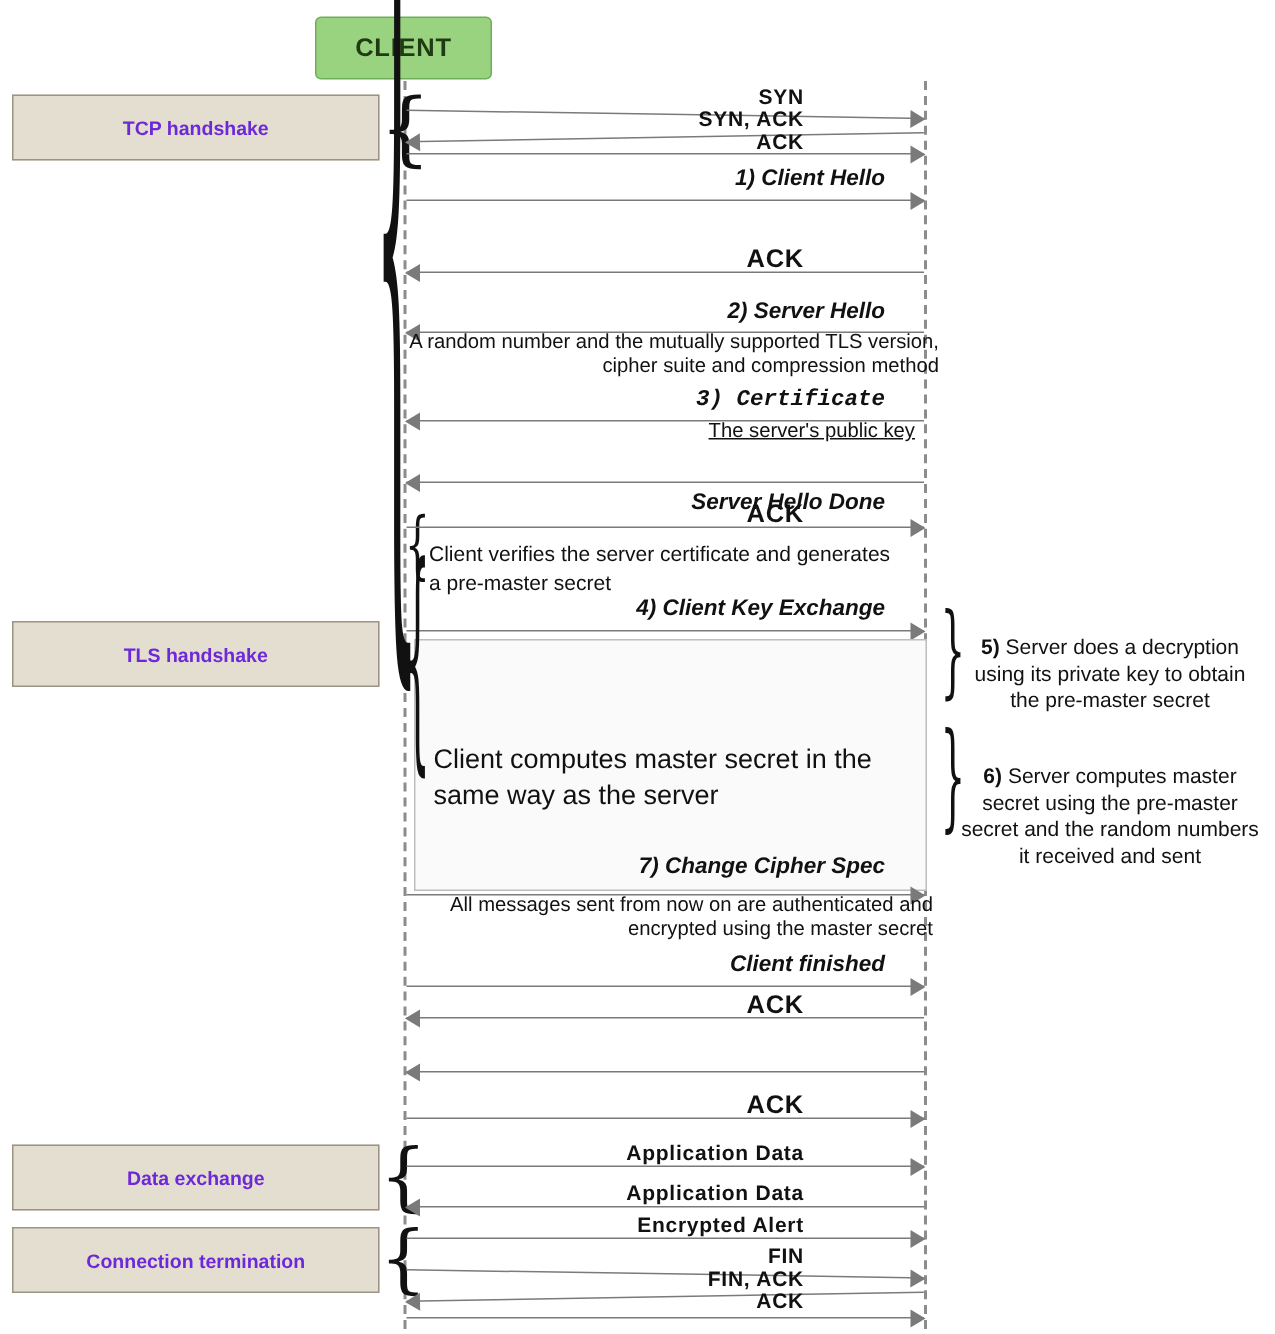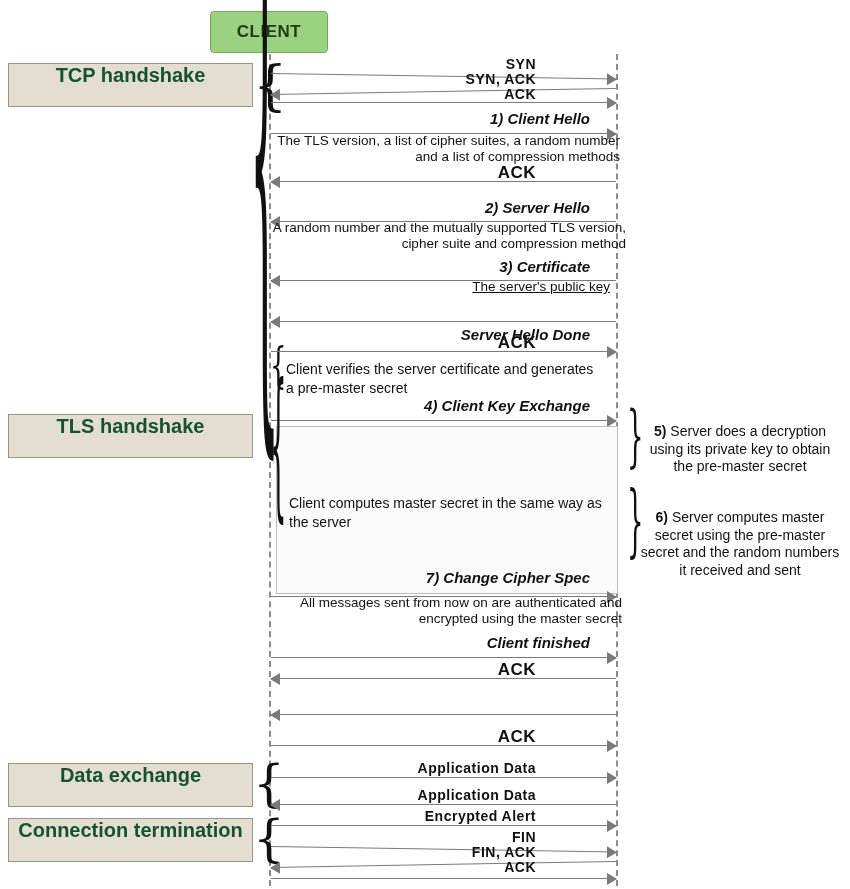--- a/index.html
+++ b/index.html
@@ -39,22 +39,22 @@
     height:832px;
   }
   .lifeline.client{left:269px;}
   .lifeline.server{left:616px;}
 
   
   .phase{
     position:absolute;
     background:#e4ded0;
     border:1px solid #9c9482;
-    display:flex;align-items:flex-start;justify-content:center;
-    font-size:20px;font-weight:bold;color:#14532d;
+    display:flex;align-items:center;justify-content:center;
+    font-size:13px;font-weight:bold;color:#6d28d9;
     text-align:center;
   }
 
   
   .brace{
     position:absolute;
     font-family:"DejaVu Serif", serif;
     color:#111;
     line-height:1;
     transform-origin:left center;
@@ -158,36 +158,35 @@
     <div class="shaft"></div>
       <div class="head"></div>
   </div>
   <div class="msg ack" style="left:356px;top:86px;width:180px;font-size:14px;">ACK</div>
 
   <div class="msg bold" style="left:300px;top:110px;width:290px;">1) Client Hello</div>
   <div class="arrow r" style="left:271px;top:128px;width:345px;">
     <div class="shaft"></div>
       <div class="head"></div>
   </div>
-  <div class="msg plain" style="left:268px;top:133px;width:352px;">The TLS version, a list of cipher suites, a random number and a list of compression methods</div>
 
   <div class="arrow l" style="left:271px;top:176px;width:345px;">
     <div class="shaft"></div>
       <div class="head"></div>
   </div>
   <div class="msg ack" style="left:356px;top:163px;width:180px;">ACK</div>
 
   <div class="msg bold" style="left:300px;top:199px;width:290px;">2) Server Hello</div>
   <div class="arrow l" style="left:271px;top:216px;width:345px;">
     <div class="shaft"></div>
       <div class="head"></div>
   </div>
   <div class="msg plain" style="left:262px;top:220px;width:364px;">A random number and the mutually supported TLS version, cipher suite and compression method</div>
 
-  <div class="msg bold" style="left:300px;top:258px;width:290px;">3) Certificate</div>
+  <div class="msg bold" style="left:300px;top:258px;width:290px;font-family:Liberation Mono, monospace;">3) Certificate</div>
   <div class="arrow l" style="left:271px;top:275px;width:345px;">
     <div class="shaft"></div>
       <div class="head"></div>
   </div>
   <div class="msg plain" style="left:280px;top:279px;width:330px;text-decoration:underline;">The server's public key</div>
 
   <div class="msg bold" style="left:300px;top:298px;width:290px;margin-top:28px;">Server Hello Done</div>
   <div class="arrow l" style="left:271px;top:316px;width:345px;">
     <div class="shaft"></div>
       <div class="head"></div>
@@ -202,21 +201,21 @@
   <div class="msg plain" style="left:286px;top:360px;width:310px;text-align:left;font-size:14px;line-height:1.35;">Client verifies the server certificate and generates a pre-master secret</div>
 
   <div class="msg bold" style="left:300px;top:397px;width:290px;">4) Client Key Exchange</div>
   <div class="arrow r" style="left:271px;top:415px;width:345px;">
     <div class="shaft"></div>
       <div class="head"></div>
   </div>
 
   <div class="innerbox" style="left:276px;top:426px;width:340px;height:166px;"></div>
   <div class="brace" style="left:270px;top:430px;font-size:26px;transform:scaleY(6.2);">{</div>
-  <div class="msg plain" style="left:289px;top:494px;width:320px;text-align:left;font-size:14px;line-height:1.35;">Client computes master secret in the same way as the server</div>
+  <div class="msg plain" style="left:289px;top:494px;width:320px;text-align:left;font-size:18px;line-height:1.35;">Client computes master secret in the same way as the server</div>
 
   <div class="msg bold" style="left:300px;top:569px;width:290px;">7) Change Cipher Spec</div>
   <div class="arrow r" style="left:271px;top:591px;width:345px;">
     <div class="shaft"></div>
       <div class="head"></div>
   </div>
   <div class="msg plain" style="left:262px;top:595px;width:360px;">All messages sent from now on are authenticated and encrypted using the master secret</div>
 
   <div class="msg bold" style="left:300px;top:634px;width:290px;">Client finished</div>
   <div class="arrow r" style="left:271px;top:652px;width:345px;">

